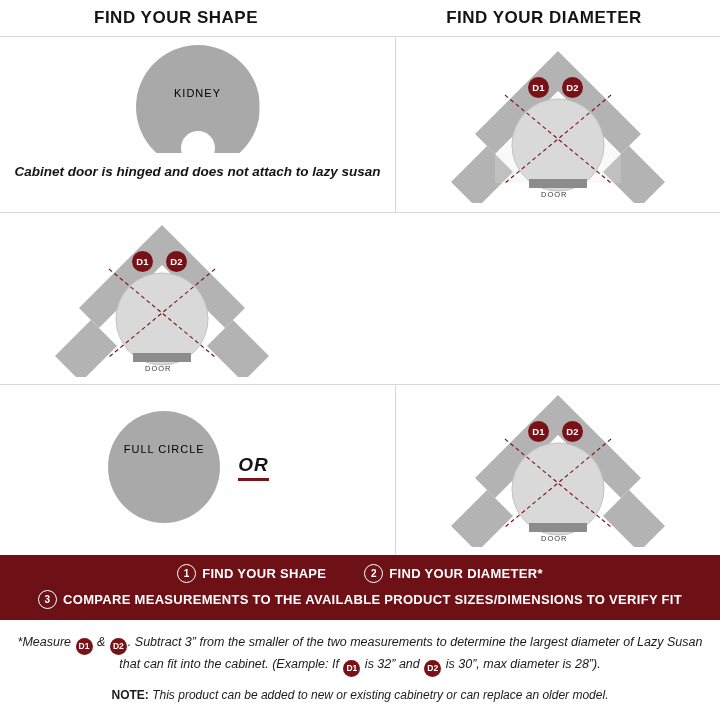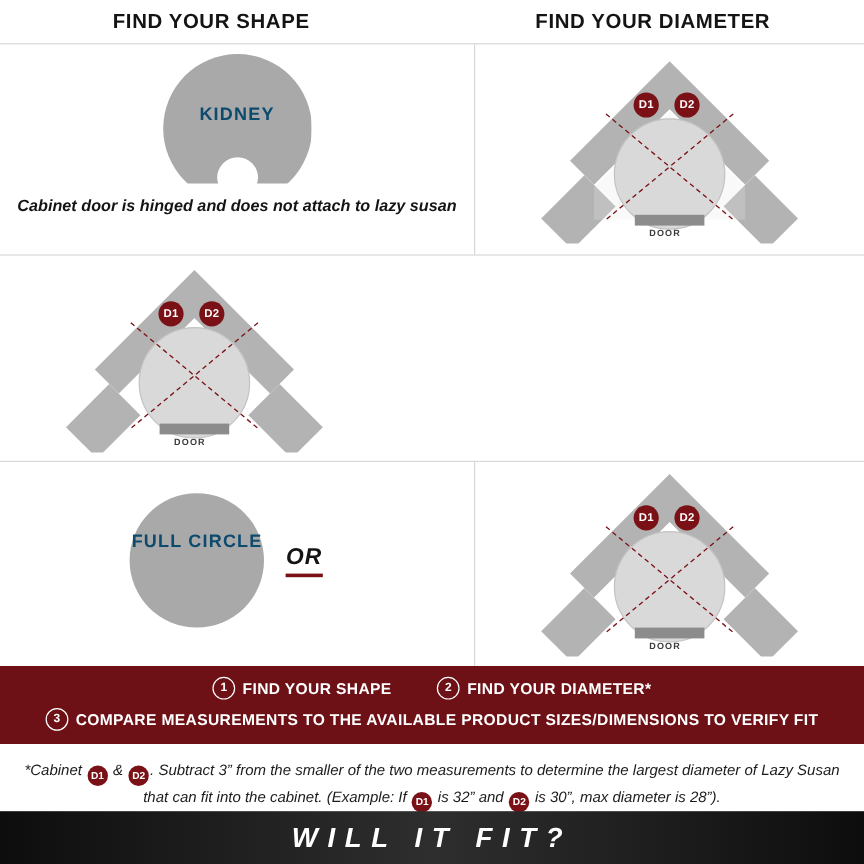--- a/index.html
+++ b/index.html
@@ -72,24 +72,24 @@
 
   .shape-wrap {
     position: absolute;
     left: 0; right: 0;
     top: 8px;
     display: flex;
     justify-content: center;
     align-items: center;
   }
   .shape-label {
-    font-size: 15px;
-    font-weight: bold;
+    font-size: 11px;
+    font-weight: normal;
     letter-spacing: 1px;
-    color: #0c4a6e;
+    color: #000000;
     text-align: center;
     line-height: 1.15;
   }
 
   
   .kidney {
     position: relative;
     width: 124px;
     height: 108px;
   }
@@ -220,21 +220,21 @@
     font-size: 9.5px;
     font-weight: bold;
     display: flex;
     align-items: center;
     justify-content: center;
     letter-spacing: 0.2px;
   }
   .door-label {
     position: absolute;
     font-size: 7.5px;
-    font-weight: bold;
+    font-weight: normal;
     letter-spacing: 1px;
     color: #3a3a3a;
   }
 
   
   .redbar {
     position: relative;
     width: 720px;
     background: #6d1116;
     color: #ffffff;
@@ -434,32 +434,29 @@
     <div class="redline second">
       <span class="redseg">
         <span class="num">3</span>
         <span>COMPARE MEASUREMENTS TO THE AVAILABLE PRODUCT SIZES/DIMENSIONS TO VERIFY FIT</span>
       </span>
     </div>
   </div>
 
   <div class="note-area">
     <div class="note-line">
-      <span>*Cabinet</span>
+      <span>*Measure</span>
       <span class="inline-badge">D1</span>
       <span>&amp;</span>
       <span class="inline-badge">D2</span><span>. Subtract 3” from the smaller of the two measurements to determine the largest diameter of Lazy Susan that can fit into the cabinet. (Example: If</span>
       <span class="inline-badge">D1</span>
       <span>is 32” and</span>
       <span class="inline-badge">D2</span>
       <span>is 30”, max diameter is 28”).</span>
     </div>
     <div class="note-final">
       <span class="lbl">NOTE:</span>
       <span class="body">This product can be added to new or existing cabinetry or can replace an older model.</span>
     </div>
   </div>
 
-  <div class="banner">
-    <div class="banner-text">WILL IT FIT?</div>
-  </div>
 
 </div>
 
 </body></html>

